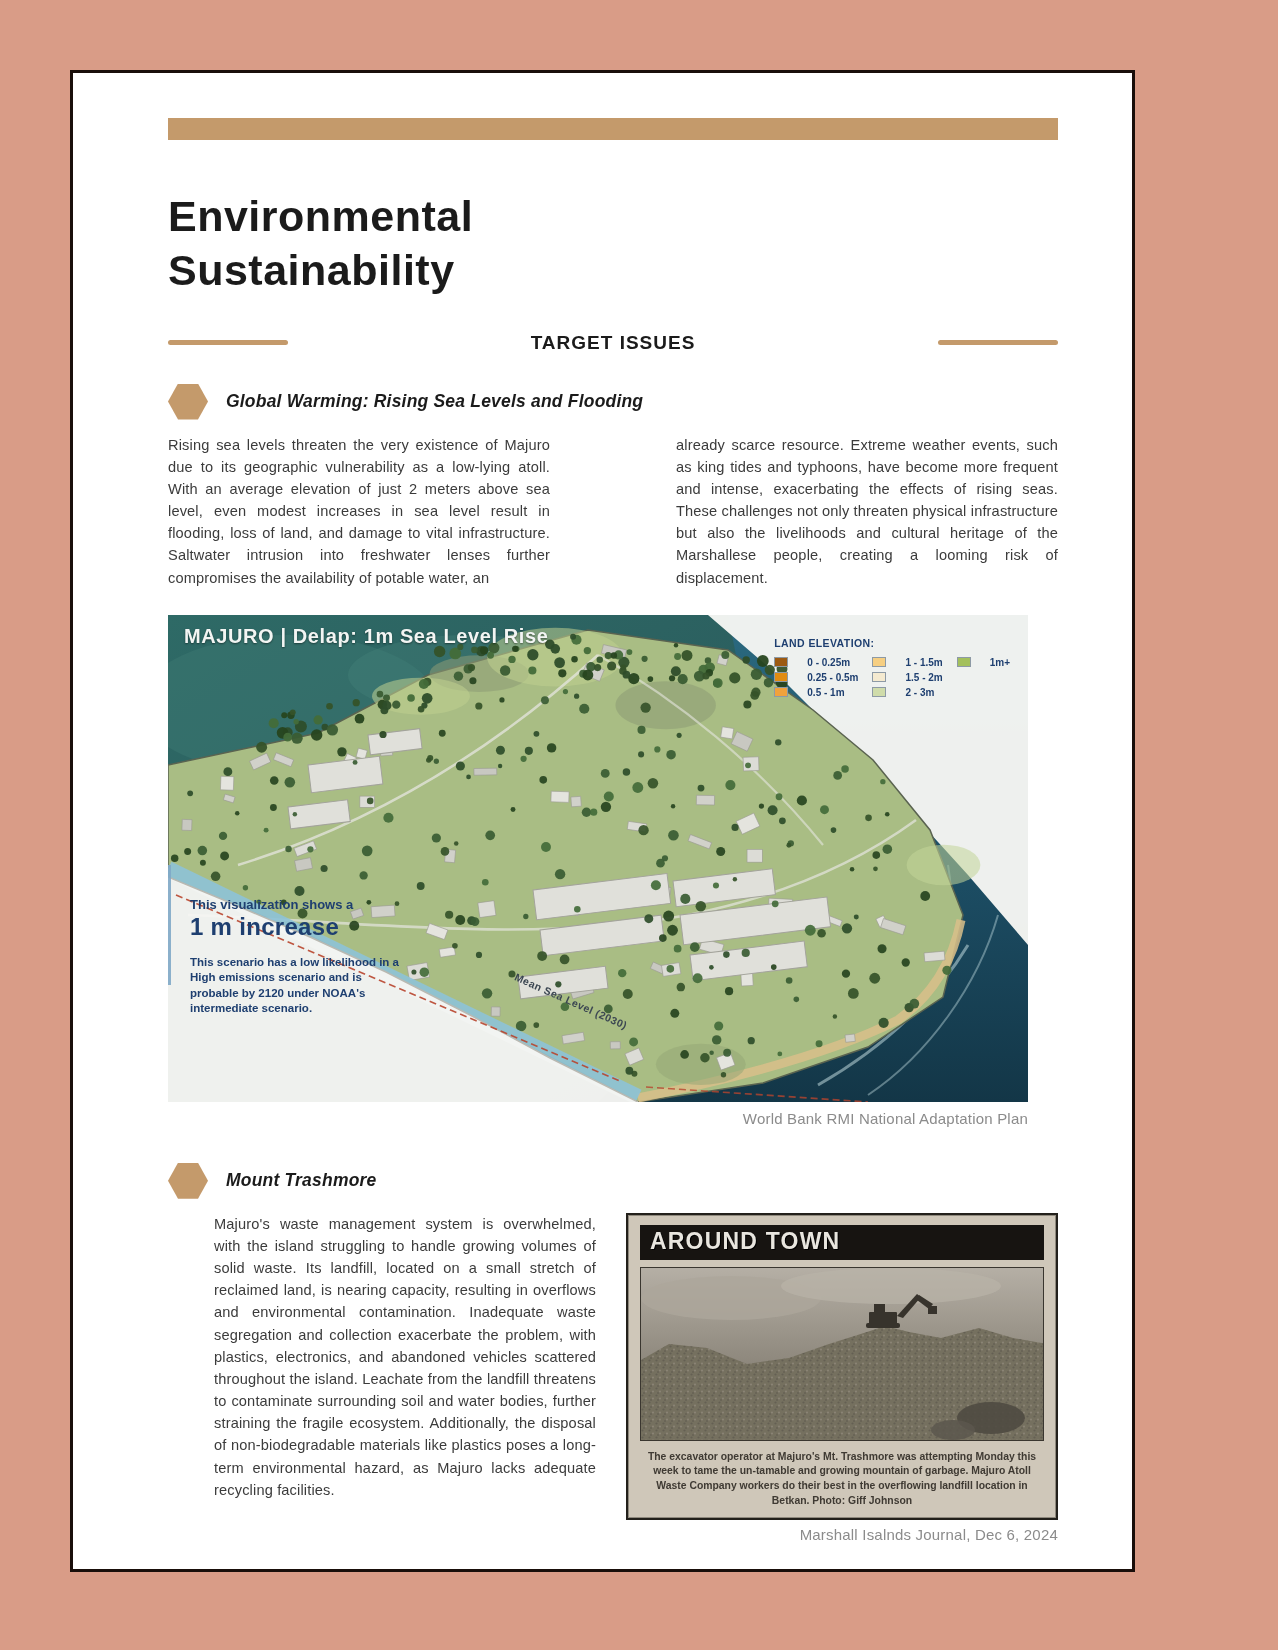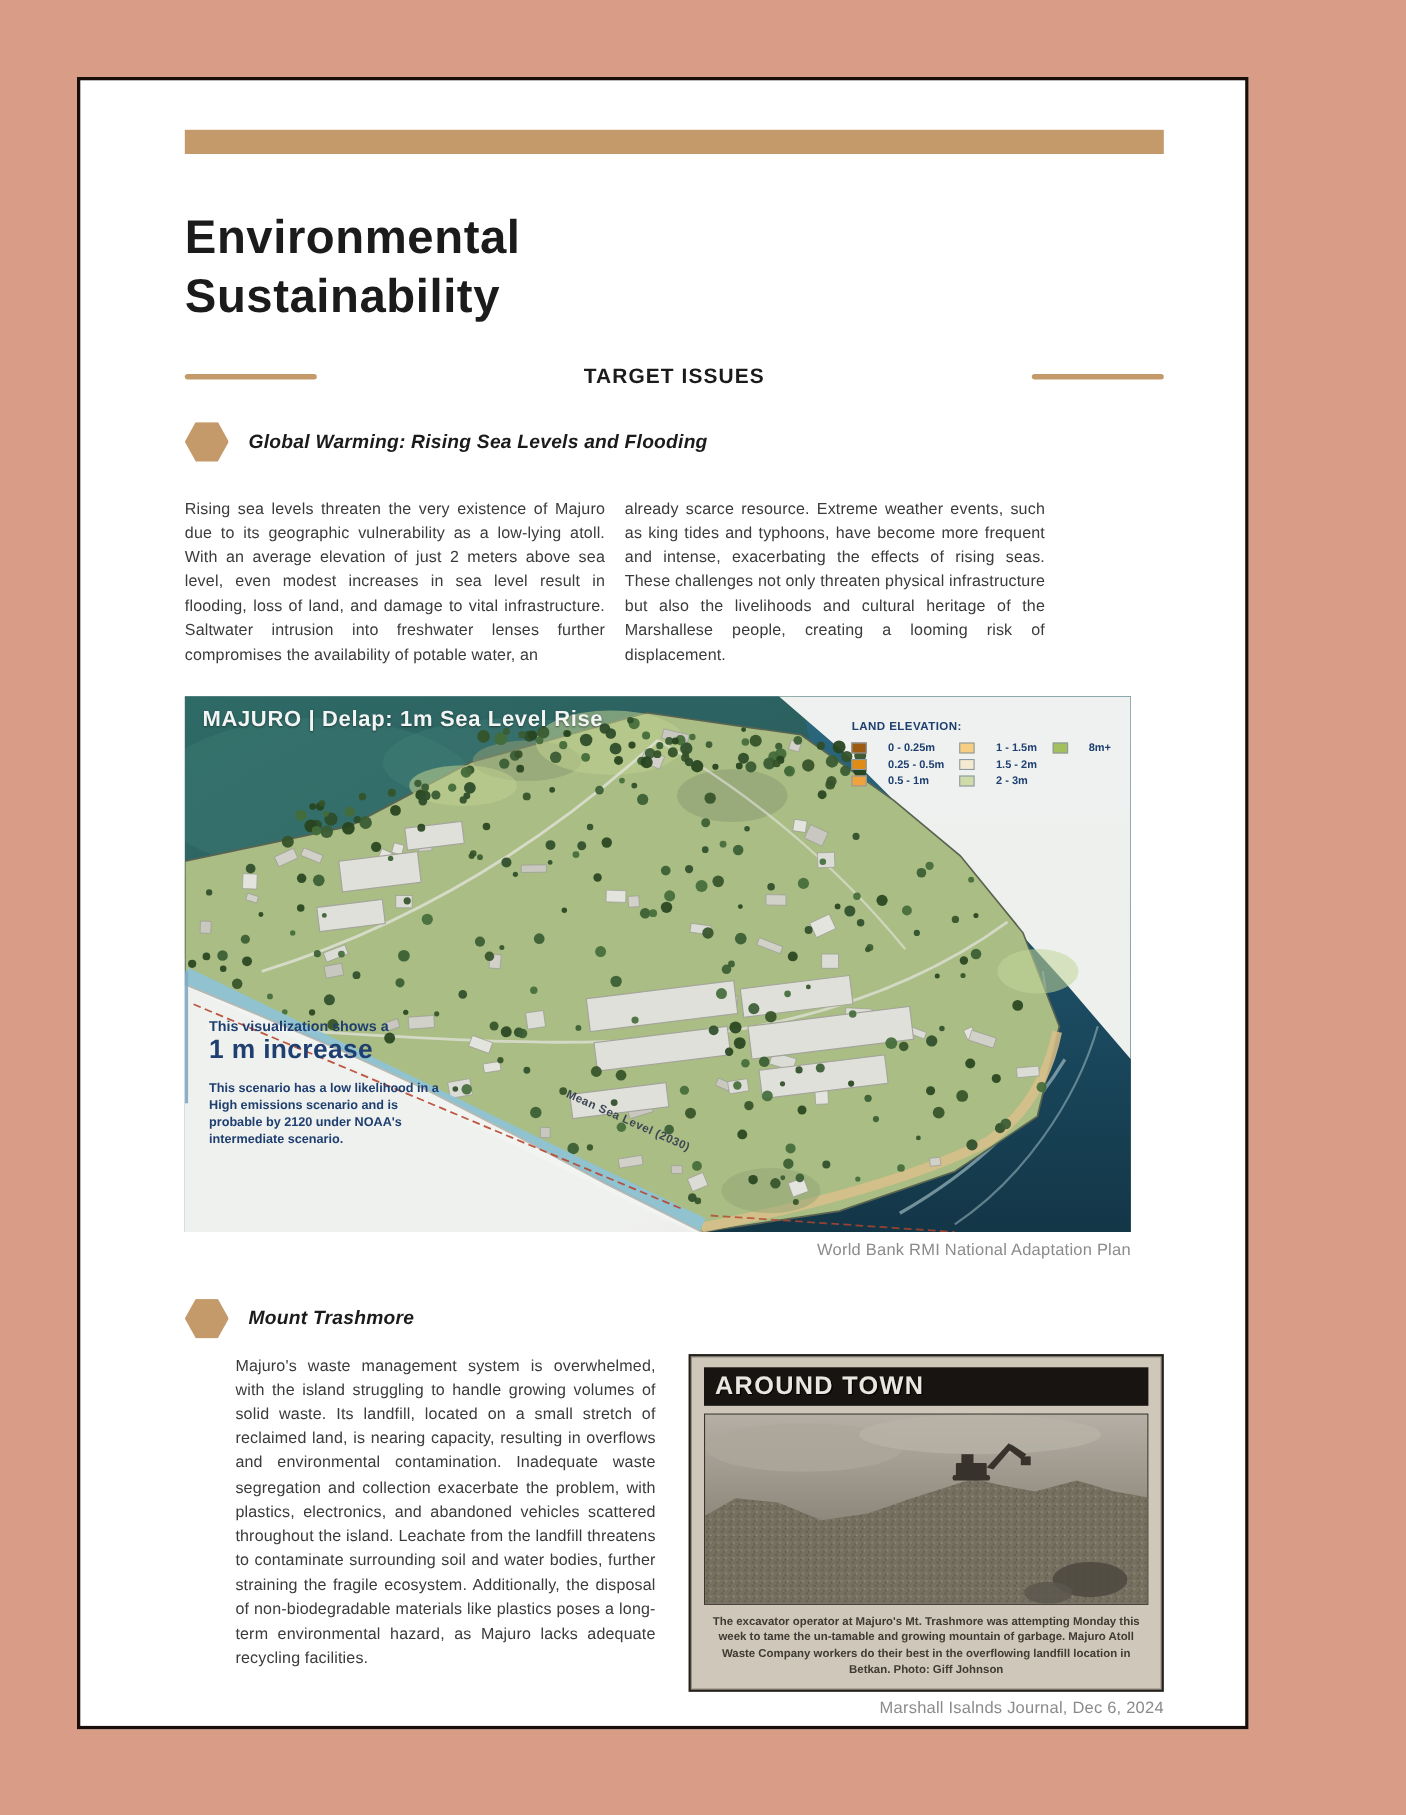--- a/index.html
+++ b/index.html
@@ -6,33 +6,33 @@
   .canvas{position:relative;width:1278px;height:1650px;background:#d99c87;font-family:"Liberation Sans",sans-serif;overflow:hidden;}
   .page{position:absolute;left:70px;top:70px;width:1065px;height:1502px;background:#ffffff;border:3px solid #190e0a;box-sizing:border-box;padding:45px 74px 0 95px;}
   .top-bar{width:890px;height:22px;background:#c49a6b;}
   .doc-title{margin:50px 0 0 0;width:500px;font-size:43px;line-height:1.25;font-weight:bold;color:#1b1b1b;letter-spacing:.5px;}
   .target-row{margin-top:34px;display:flex;align-items:center;width:890px;}
   .target-row .dash{width:120px;height:5px;border-radius:3px;background:#c49a6b;}
   .target-title{flex:1;text-align:center;font-size:19px;font-weight:bold;letter-spacing:1px;color:#1b1b1b;margin:0;}
   .sec-head{display:flex;align-items:center;margin-top:30px;font-style:italic;}
   .hex{width:40px;height:36px;background:#c49a6b;clip-path:polygon(25% 0,75% 0,100% 50%,75% 100%,25% 100%,0 50%);flex:0 0 auto;}
   .sec-head h3{margin:0 0 0 18px;font-size:17.5px;font-weight:bold;color:#1b1b1b;letter-spacing:.2px;}
-  .cols{display:flex;margin-top:32px;width:890px;gap:18px;}
+  .cols{display:flex;margin-top:14px;width:890px;justify-content:space-between;gap:18px;}
   .col{width:382px;font-size:14.6px;line-height:1.52;letter-spacing:.15px;color:#3b3b3b;text-align:justify;margin:0;}
   
   .map-fig{position:relative;width:860px;height:487px;margin-top:26px;background:#2d5f60;overflow:hidden;}
   .map-fig svg{position:absolute;left:0;top:0;}
   .map-title{position:absolute;left:16px;top:10px;color:#f2f5f3;font-size:20px;font-weight:bold;letter-spacing:.6px;text-shadow:0 1px 2px rgba(0,0,0,.45);}
   .legend{position:absolute;right:18px;top:22px;color:#1e3f70;}
   .legend-title{font-size:10.5px;font-weight:bold;letter-spacing:.4px;}
   .legend-grid{display:flex;gap:14px;margin-top:8px;}
   .legend-col{display:flex;flex-direction:column;gap:4px;}
   .leg-item{display:flex;align-items:center;gap:19px;font-size:10px;font-weight:bold;white-space:nowrap;}
   .swatch{display:inline-block;width:14px;height:10px;border:1px solid #8d9aa5;box-sizing:border-box;}
-  .map-note{position:absolute;left:22px;top:292px;width:210px;color:#1e3f70;}
+  .map-note{position:absolute;left:22px;top:282px;width:210px;color:#1e3f70;}
   .map-note .intro{font-size:13px;font-weight:bold;}
   .map-note .big{font-size:24px;font-weight:bold;letter-spacing:.3px;margin-top:1px;}
   .map-note .body{font-size:11.5px;font-weight:bold;line-height:1.35;margin-top:3px;}
   .map-note .note2{font-size:11.5px;font-weight:bold;line-height:1.35;margin-top:14px;}
   .sea-label{position:absolute;left:342px;top:380px;transform:rotate(24deg);font-size:10.5px;font-weight:bold;color:#3c4752;letter-spacing:.5px;}
   .fig-caption{width:860px;margin-top:8px;text-align:right;font-size:15px;color:#8b8b8b;letter-spacing:.2px;}
   
   .trash-row{display:flex;margin-top:14px;width:890px;justify-content:flex-end;align-items:flex-start;}
   .news-wrap{width:432px;padding-left:30px;}
   .clipping{width:432px;box-sizing:border-box;background:#cfc7b9;border:2px solid #23201b;padding:10px 12px 9px;box-shadow:0 0 0 1px #8f897d inset;}
@@ -485,21 +485,21 @@
                 <span>1.5 - 2m</span>
               </div>
             <div class="leg-item">
                 <span class="swatch" style="background: rgb(207, 220, 170);"></span>
                 <span>2 - 3m</span>
               </div>
           </div>
           <div class="legend-col">
             <div class="leg-item">
                 <span class="swatch" style="background: rgb(163, 192, 92);"></span>
-                <span>8m+</span>
+                <span>1m+</span>
               </div>
           </div>
         </div>
       </div>
 
       <div class="map-note">
         <div class="intro">This visualization shows a</div>
         <div class="big">1 m increase</div>
         <div class="note2">This scenario has a low likelihood in a High emissions scenario and is probable by 2120 under NOAA's intermediate scenario.</div>
       </div>

